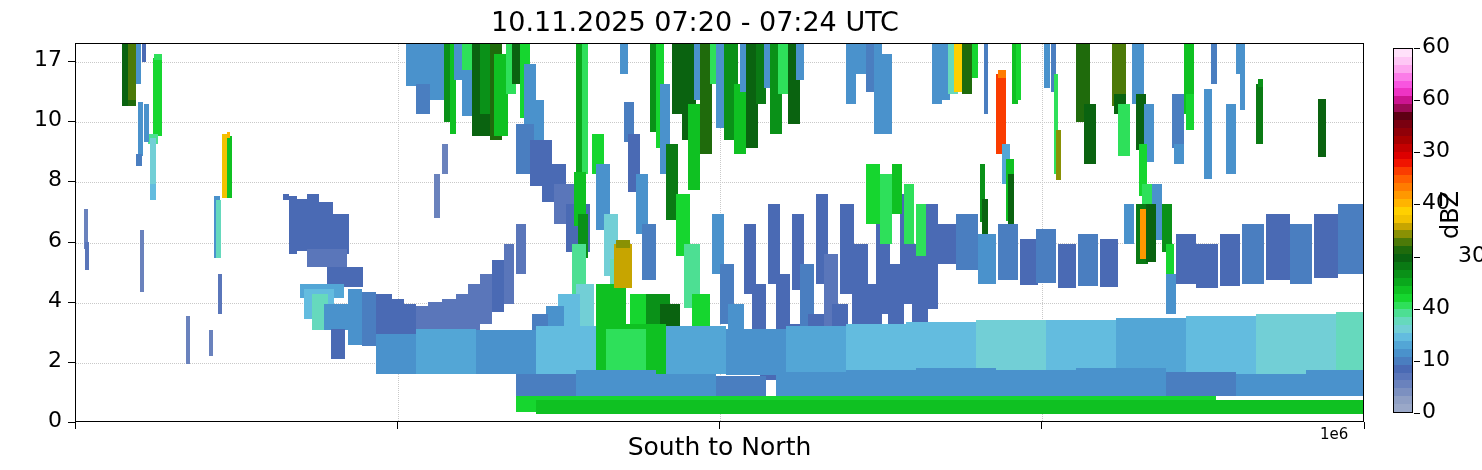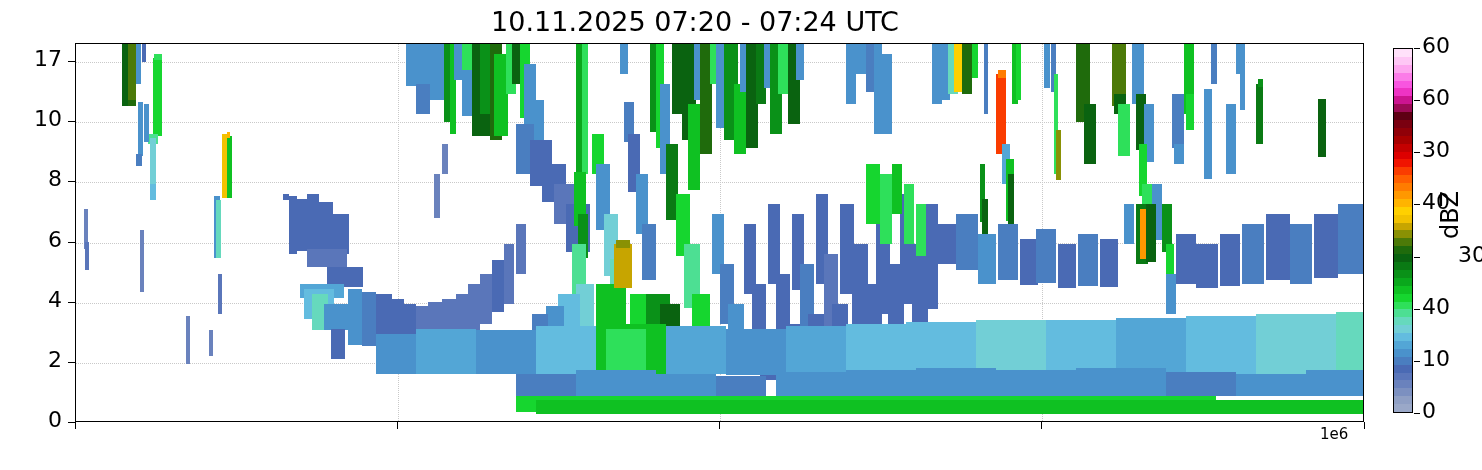--- a/index.html
+++ b/index.html
@@ -414,20 +414,21 @@
       <div class="ytick-label" style="left: 10px; top: 46.0476px; width: 52px;">17</div>
     </div>
   <div id="xtick-group">
       <div style="position: absolute; left: 75px; top: 422px; height: 7px; border-left: 1.6px solid rgb(0, 0, 0);"></div>
       <div style="position: absolute; left: 397px; top: 422px; height: 7px; border-left: 1.6px solid rgb(0, 0, 0);"></div>
       <div style="position: absolute; left: 719px; top: 422px; height: 7px; border-left: 1.6px solid rgb(0, 0, 0);"></div>
       <div style="position: absolute; left: 1041px; top: 422px; height: 7px; border-left: 1.6px solid rgb(0, 0, 0);"></div>
       <div style="position: absolute; left: 1364px; top: 422px; height: 7px; border-left: 1.6px solid rgb(0, 0, 0);"></div>
     </div>
 
+  <div id="xlabel">South to North</div>
   <div id="x-offset-text">1e6</div>
 
   <div id="cbar-wrap">
       <div class="cbar-seg" style="height: 2.17391%; background: rgb(255, 225, 250);"></div>
       <div class="cbar-seg" style="height: 2.17391%; background: rgb(254, 199, 245);"></div>
       <div class="cbar-seg" style="height: 2.17391%; background: rgb(253, 166, 239);"></div>
       <div class="cbar-seg" style="height: 2.17391%; background: rgb(251, 124, 232);"></div>
       <div class="cbar-seg" style="height: 2.17391%; background: rgb(248, 85, 224);"></div>
       <div class="cbar-seg" style="height: 2.17391%; background: rgb(238, 51, 196);"></div>
       <div class="cbar-seg" style="height: 2.17391%; background: rgb(204, 20, 144);"></div>

